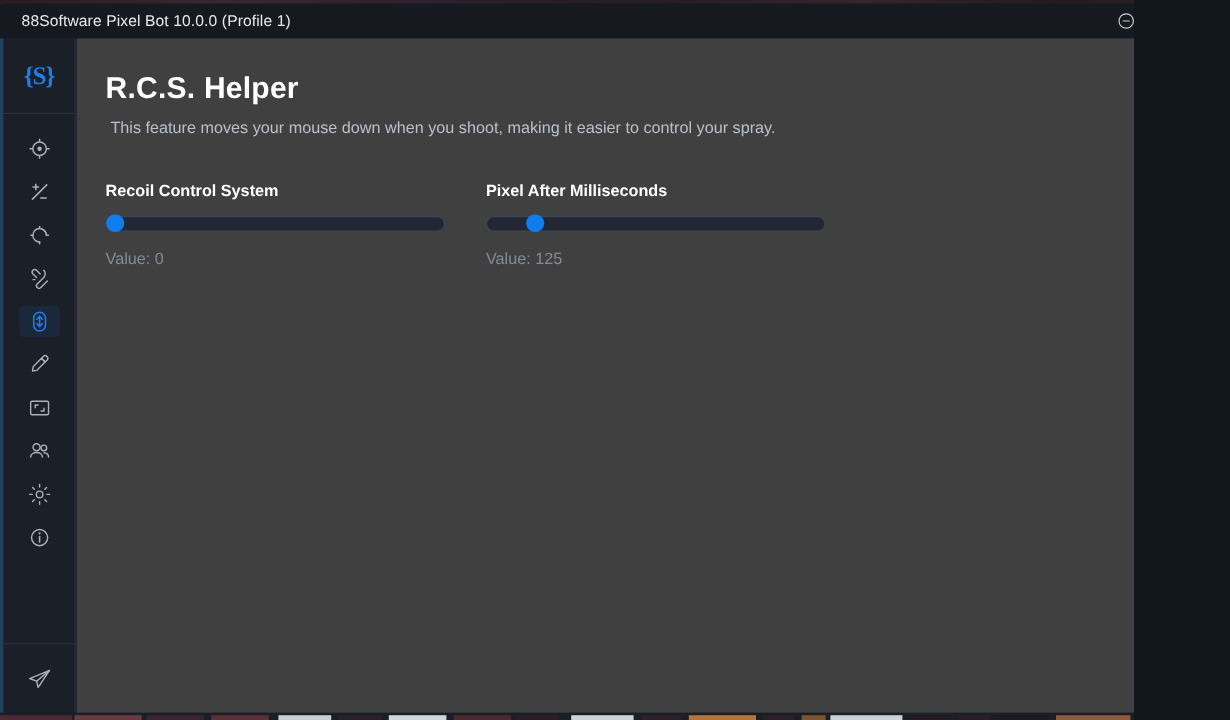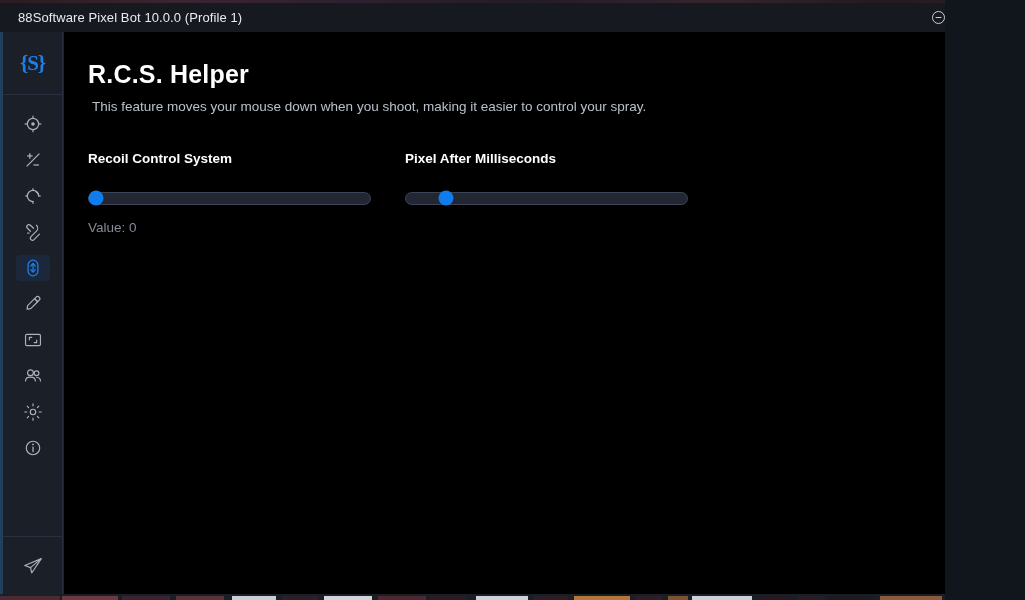--- a/index.html
+++ b/index.html
@@ -126,21 +126,21 @@
     border-top: 1px solid #2a3040;
     display: flex; align-items: center; justify-content: center;
     box-sizing: border-box;
   }
 
   
   #content {
     position: absolute;
     left: 64px; top: 32px;
     right: 0; bottom: 6px;
-    background: #000000;
+    background: #404040;
     padding: 28px 8px 0 24px;
     box-sizing: border-box;
   }
   #page-title {
     color: #ffffff;
     font-size: 25px;
     font-weight: bold;
     margin: 0 0 10px 0;
     letter-spacing: .2px;
   }
@@ -152,21 +152,21 @@
 
   #sliders-row {
     display: flex;
     gap: 34px;
   }
   .slider-group { width: 283px; }
   .slider-label {
     color: #ffffff;
     font-size: 13.5px;
     font-weight: bold;
-    margin-bottom: 24px;
+    margin-bottom: 12px;
   }
   .slider-track-wrap {
     position: relative;
     height: 16px;
     display: flex;
     align-items: center;
   }
   .slider-track {
     position: relative;
     width: 283px;
@@ -350,20 +350,21 @@
         <div class="slider-value">Value: 0</div>
       </div>
 
       <div class="slider-group">
         <div class="slider-label">Pixel After Milliseconds</div>
         <div class="slider-track-wrap">
           <div class="slider-track">
             <div class="slider-thumb" id="thumb1" style="left: 14.2%;"></div>
           </div>
         </div>
+        <div class="slider-value">Value: 125</div>
       </div>
 
     </div>
   </div>
 
   <div class="desktop-strip-bottom"></div>
   <div class="taskbar-bits" id="taskbar-bits">
       <i style="left: 0px; width: 60px; background: rgb(74, 42, 51);"></i>
       <i style="left: 62px; width: 56px; background: rgb(107, 58, 64);"></i>
       <i style="left: 122px; width: 48px; background: rgb(58, 36, 48);"></i>

